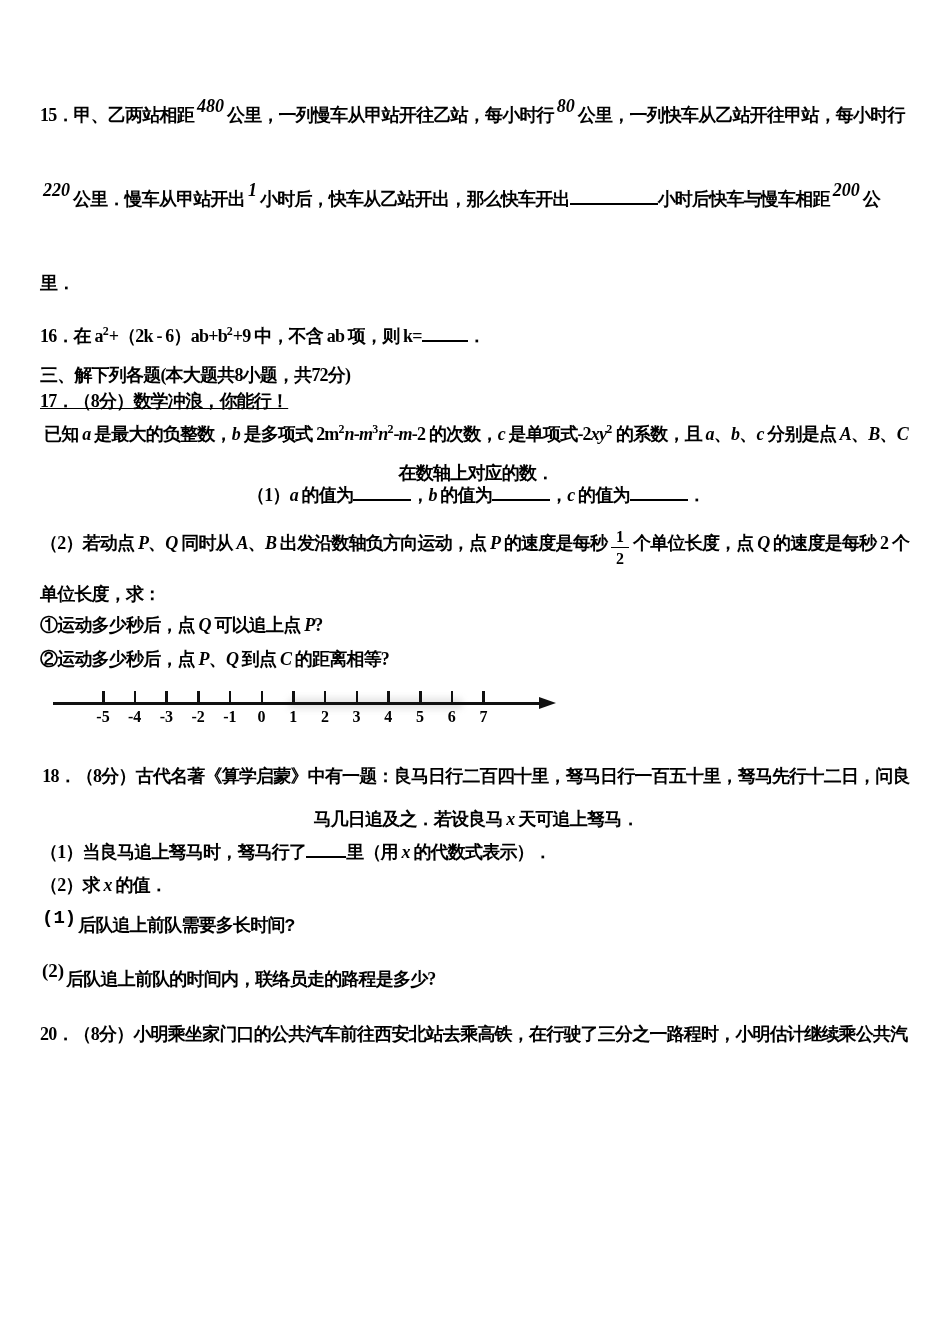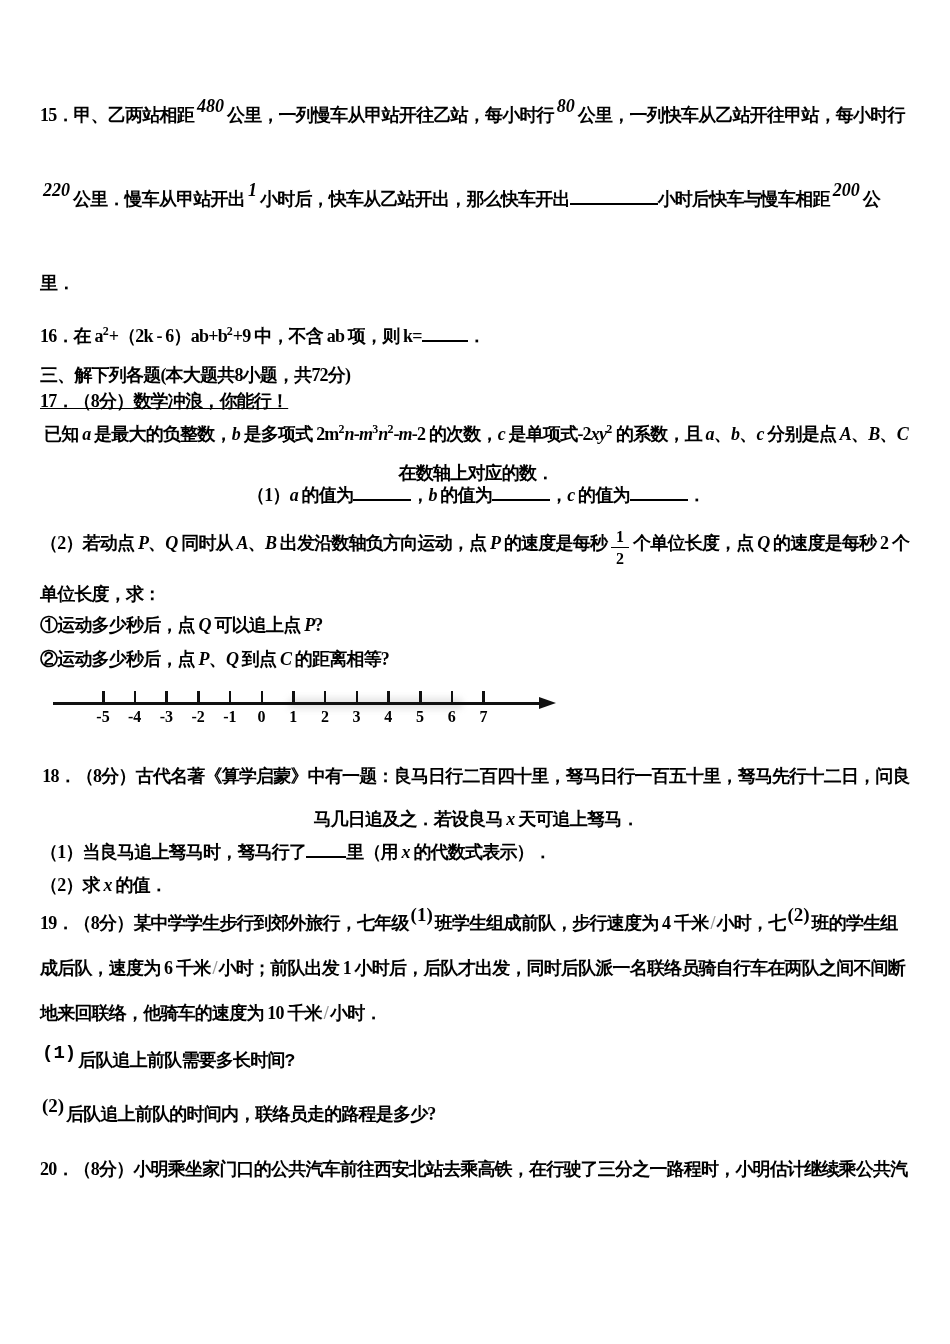--- a/index.html
+++ b/index.html
@@ -101,19 +101,18 @@
       <div class="nl-tick" style="left: 397.7px;"></div>
       <div class="nl-label" style="left: 386.7px;">6</div>
       <div class="nl-tick" style="left: 429.4px;"></div>
       <div class="nl-label" style="left: 418.4px;">7</div>
     </div>
 
   <p class="q18intro">18．（8分）古代名著《算学启蒙》中有一题：良马日行二百四十里，驽马日行一百五十里，驽马先行十二日，问良马几日追及之．若设良马 <span class="it">x</span> 天可追上驽马．</p>
   <p class="q18p1">（1）当良马追上驽马时，驽马行了<span class="blank" style="width: 40px;"></span>里（用 <span class="it">x</span> 的代数式表示）．</p>
   <p class="q18p2">（2）求 <span class="it">x</span> 的值．</p>
 
-  <p class="q19intro">19．（8分）某中学学生步行到郊外旅行，七年级<span class="raisedp">(1)</span>班学生组成前队，步行速度为 4 千米<span class="grayslash">/</span>小时，七<span class="raisedp">(2)</span>班的学生组成后队，速度为 6 千米<span class="grayslash">/</span>小时；前队出发 1 小时后，后队才出发，同时后队派一名联络员骑自行车在两队之间不间断地来回联络，他骑车的速度为 10 千米<span class="grayslash">/</span>小时．</p>
   <p class="q19it q19it1"><span class="raisedp">(1)</span>后队追上前队需要多长时间?</p>
   <p class="q19it q19it2"><span class="raisedp">(2)</span>后队追上前队的时间内，联络员走的路程是多少?</p>
 
   <p class="q20">20．（8分）小明乘坐家门口的公共汽车前往西安北站去乘高铁，在行驶了三分之一路程时，小明估计继续乘公共汽</p>
 
 </div>
 
 </body></html>

